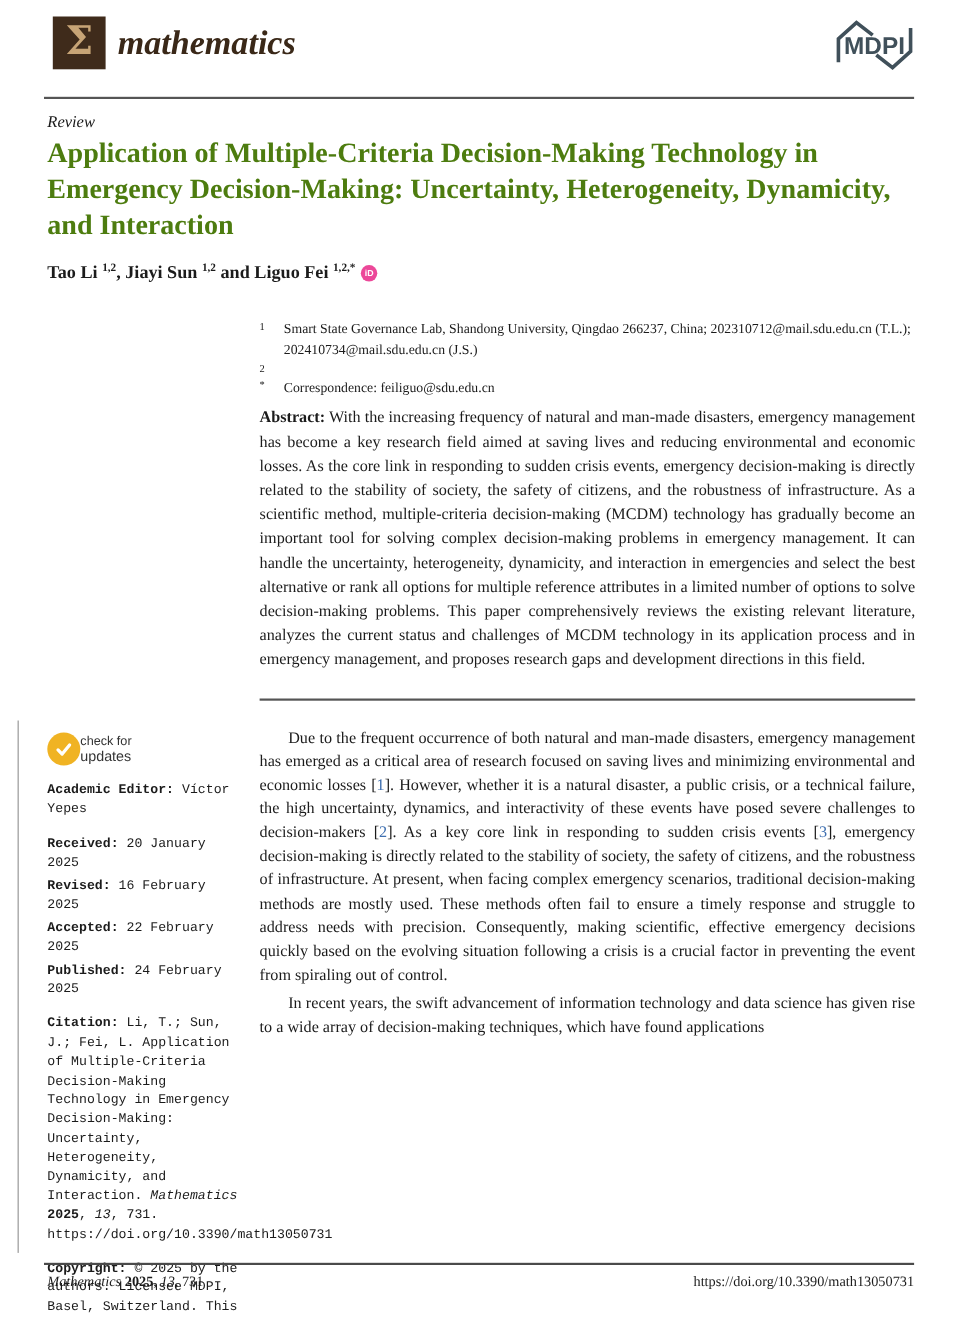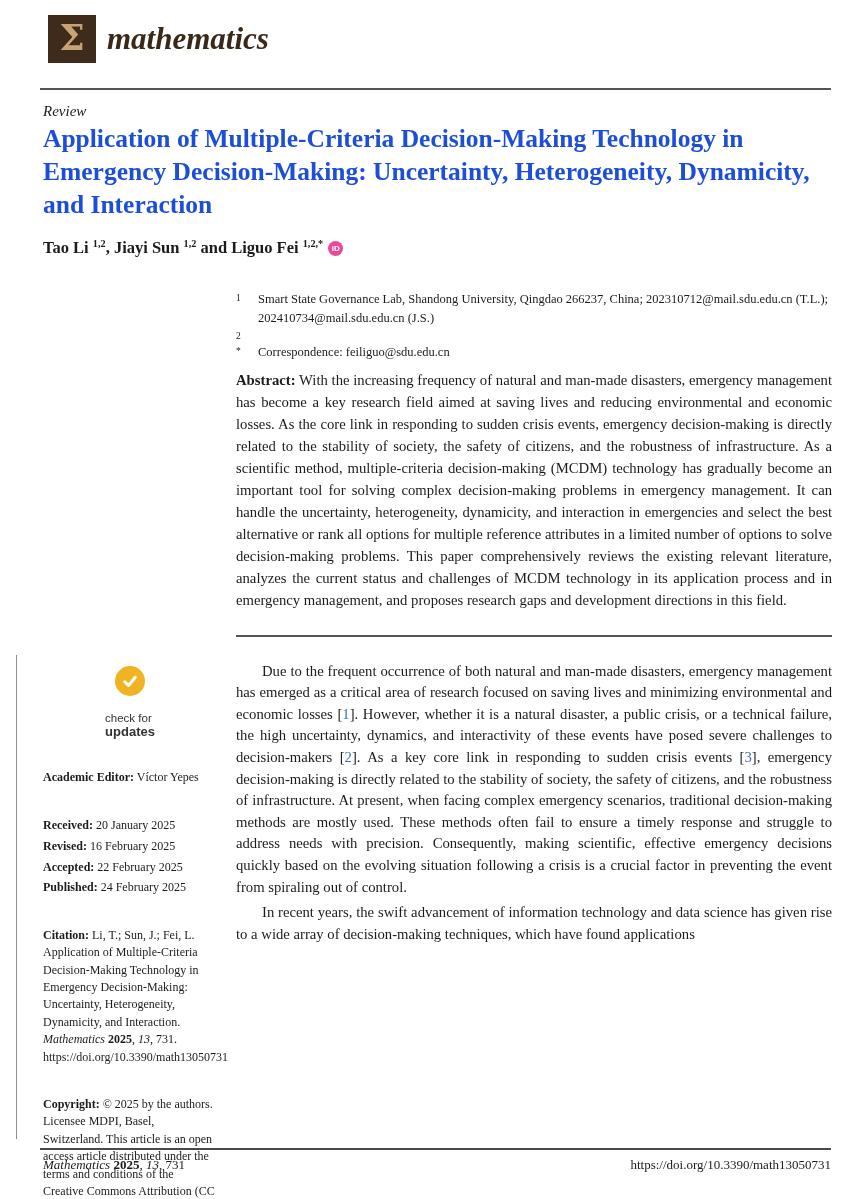--- a/index.html
+++ b/index.html
@@ -11,35 +11,35 @@
             display:flex;align-items:center;justify-content:center;}
   .logo-sigma{color:#c7a476;font-size:36px;font-weight:bold;font-family:"DejaVu Serif",serif;
               transform:translateY(-2px);}
   .journal-name{position:absolute;left:107px;top:21px;font-size:31px;font-style:italic;
                 font-weight:bold;color:#3a2818;}
   .mdpi-logo{position:absolute;left:754px;top:13px;}
   .header-rule{position:absolute;left:40px;top:88px;width:791px;height:2px;background:#555;}
 
   .review-label{position:absolute;left:43px;top:103px;font-size:15px;font-style:italic;}
   .title{position:absolute;left:43px;top:123px;width:800px;font-size:25.5px;font-weight:bold;
-         line-height:1.29;color:#1d4ed8;}
+         line-height:1.29;color:#4d7c0f;}
   .authors{position:absolute;left:43px;top:238px;font-size:16.5px;font-weight:bold;}
   .orcid{display:inline-flex;width:15px;height:15px;border-radius:50%;background:#ec4899;
          color:#fff;font-family:"Liberation Sans",sans-serif;font-size:8px;font-weight:bold;
          align-items:center;justify-content:center;margin-left:5px;transform:translateY(-2px);}
 
   
   .vline{position:absolute;left:16px;top:655px;width:1px;height:484px;background:#8f8f8f;}
   .sidebar{position:absolute;left:43px;top:666px;width:174px;font-size:12px;line-height:1.45;}
-  .cfu{display:flex;align-items:center;gap:16px;cursor:pointer;flex-direction:column;}
+  .cfu{display:flex;align-items:flex-end;gap:0;cursor:pointer;}
   .cfu-circle{width:30px;height:30px;border-radius:50%;background:#f0b323;flex:none;
               display:flex;align-items:center;justify-content:center;}
   .cfu-text{font-family:"Liberation Sans",sans-serif;font-size:11.5px;color:#333;line-height:1.12;}
-  .cfu-text .l2{font-weight:bold;font-size:13px;}
-  .side-block{margin-top:30px;}
+  .cfu-text .l2{font-weight:normal;font-size:13px;}
+  .side-block{margin-top:14px;font-family:Liberation Mono, monospace;}
   .date-line{margin-bottom:3.5px;}
   .b{font-weight:bold;}
   .i{font-style:italic;}
   .ref{color:#3e6fb0;}
   .sup{vertical-align:super;font-size:0.62em;line-height:0;}
 
   
   .content{position:absolute;left:236px;top:290px;width:596px;}
   .affil{display:flex;font-size:12.5px;line-height:1.5;}
   .affil .marker{width:22px;flex:none;font-size:9.5px;padding-top:1px;}
@@ -60,20 +60,27 @@
 </head>
 <body>
 
 <div class="page">
 
   <div class="logo-box">
     <span class="logo-sigma">Σ</span>
   </div>
   <div class="journal-name">mathematics</div>
 
+  <div class="mdpi-logo">
+    <svg width="82" height="56" viewBox="0 0 100 66">
+      <path d="M 10 52 L 10 26 L 30 8 L 48 22" fill="none" stroke="#40505a" stroke-width="4"></path>
+      <path d="M 90 14 L 90 40 L 70 58 L 52 44" fill="none" stroke="#40505a" stroke-width="4"></path>
+      <text x="50" y="43" text-anchor="middle" font-family="Liberation Sans, sans-serif" font-size="27" font-weight="bold" fill="#40505a">MDPI</text>
+    </svg>
+  </div>
 
   <div class="header-rule"></div>
 
   <div class="review-label">Review</div>
 
   <h1 class="title" style="margin:0">Application of Multiple-Criteria Decision-Making Technology in Emergency Decision-Making: Uncertainty, Heterogeneity, Dynamicity, and Interaction</h1>
 
   <div class="authors">
     <span><span>Tao Li </span><span class="sup">1,2</span><span>, Jiayi Sun </span><span class="sup">1,2</span><span> and Liguo Fei </span><span class="sup">1,2,*</span></span><span class="orcid">iD</span>
   </div>

